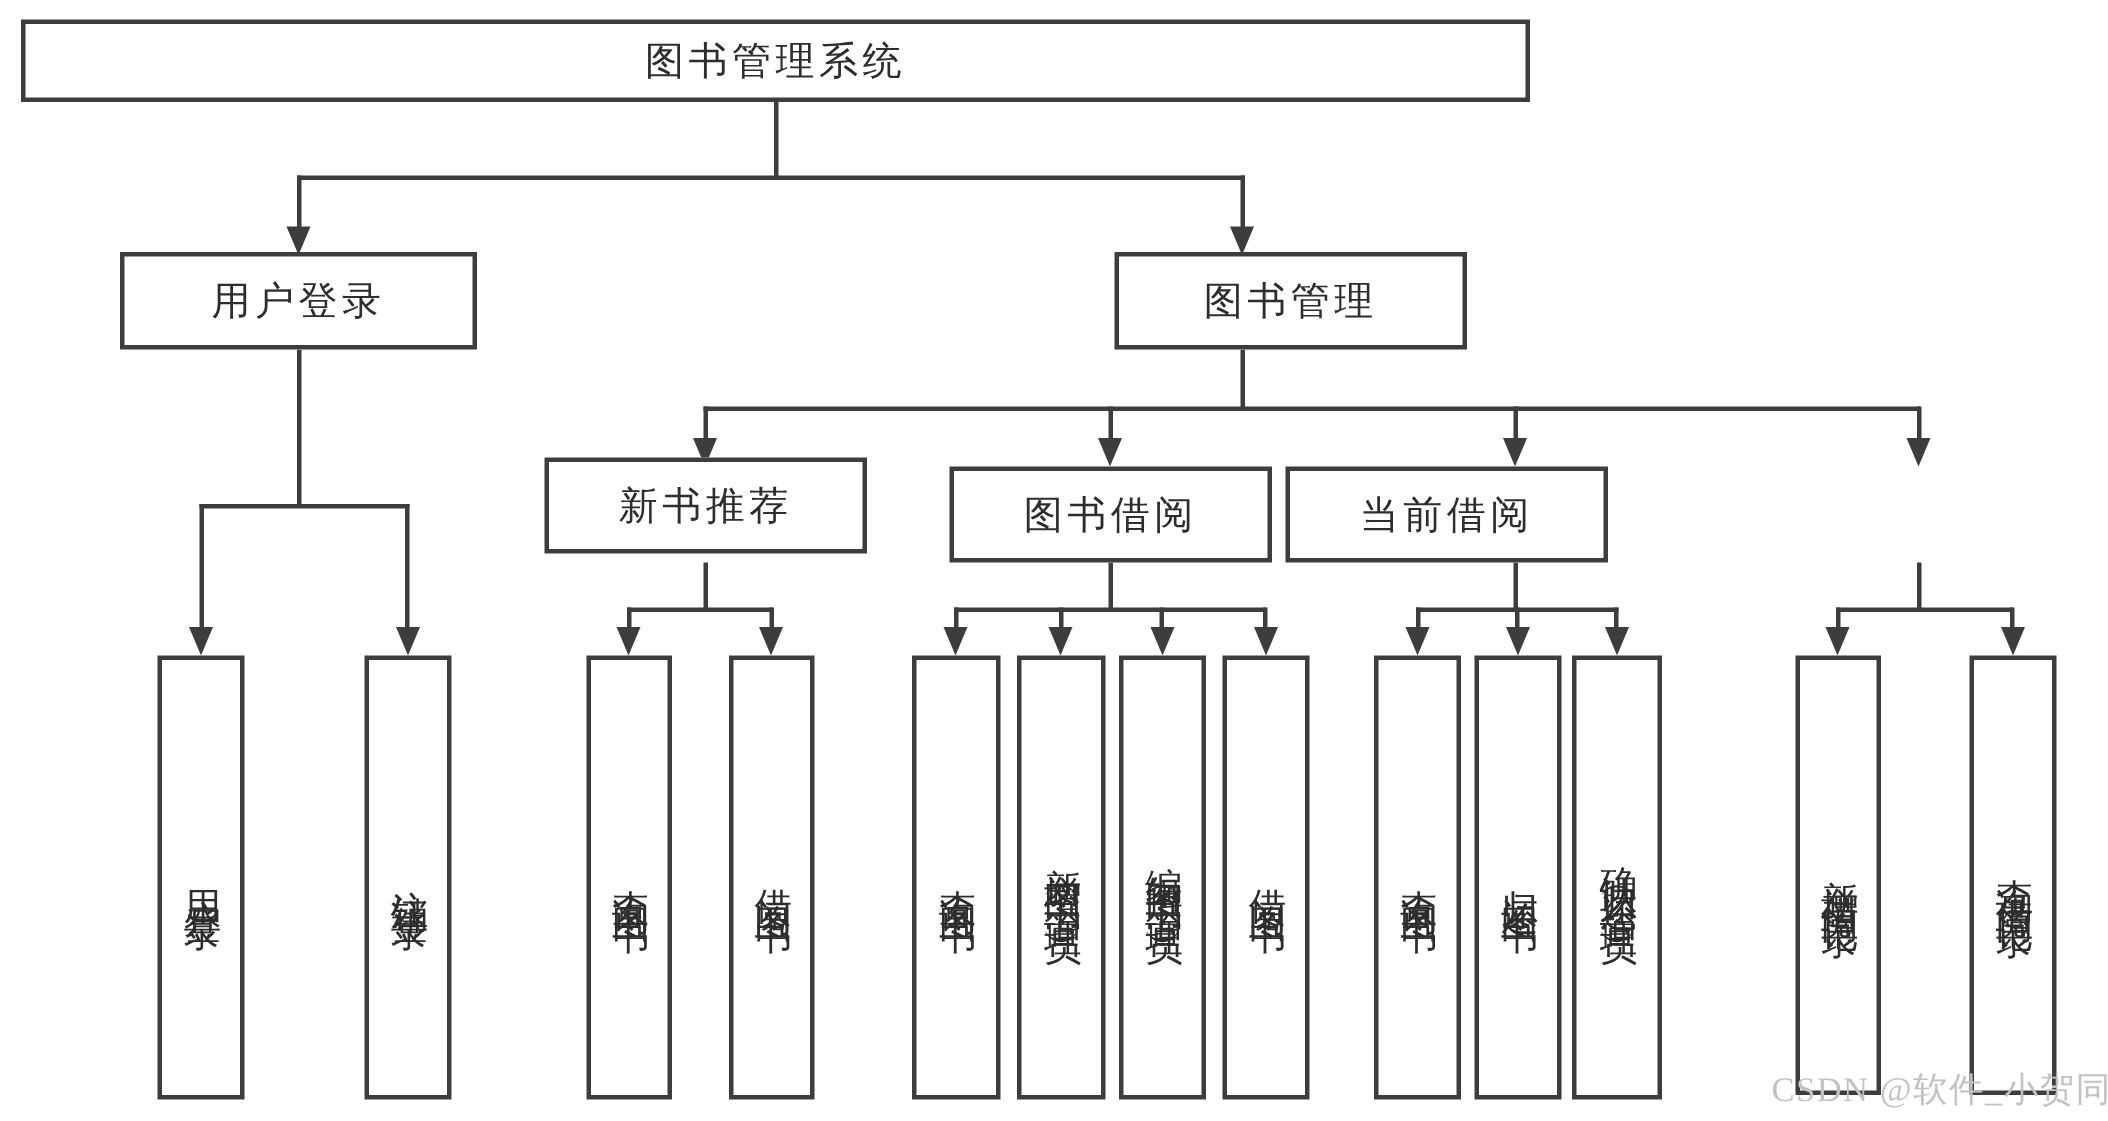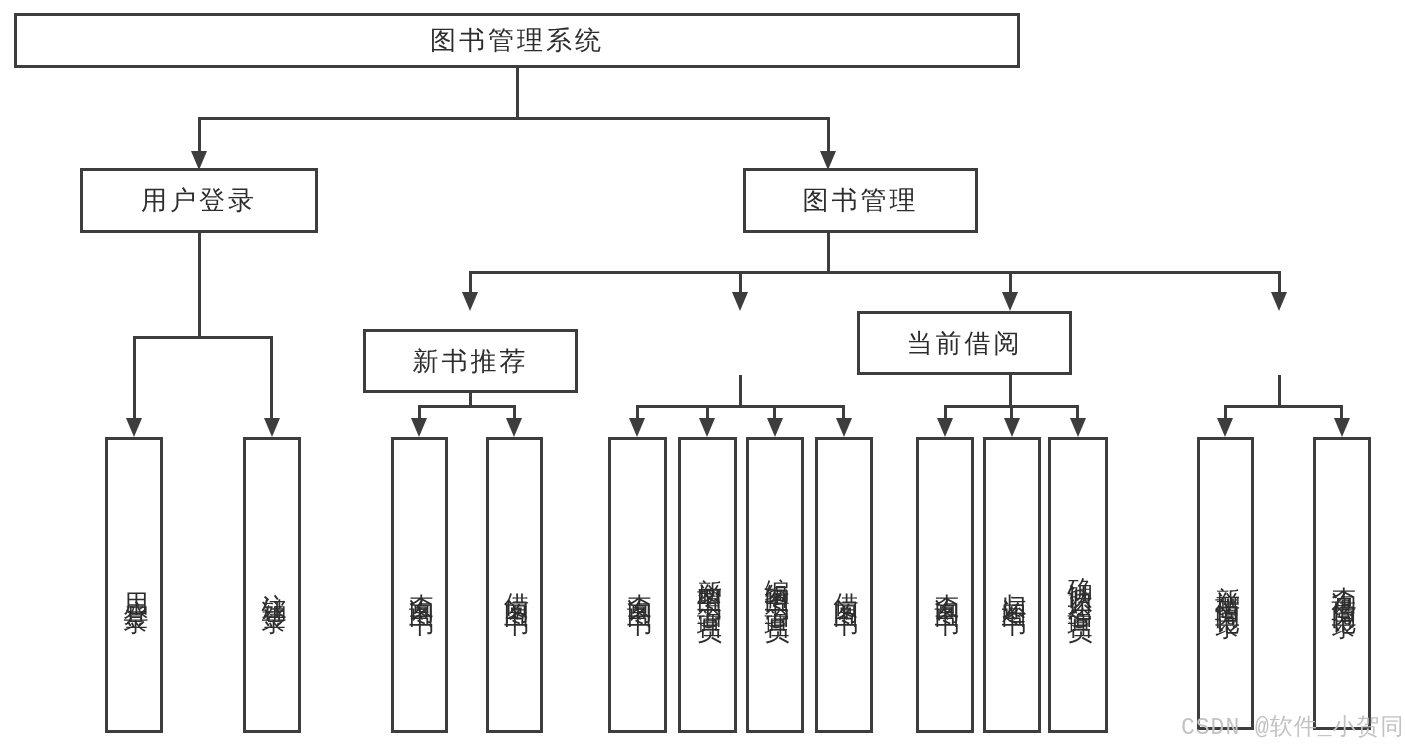--- a/index.html
+++ b/index.html
@@ -2,21 +2,21 @@
 <html style="--line: #3d3d3d; --border: #3d3d3d; --text: #2d2d2d; --background: #ffffff; --watermark: #c2c2c2;"><head>
 <meta charset="utf-8">
 <style>
   :root{
     --line:#3d3d3d; --border:#3d3d3d; --text:#2d2d2d; --background:#ffffff; --watermark:#c2c2c2;
   }
   *{margin:0;padding:0;box-sizing:border-box;}
   body{background:var(--background);}
   #canvas{
     position:relative;width:1405px;height:747px;background:var(--background);
-    font-family:Liberation Mono, monospace;overflow:hidden;color:var(--text);
+    font-family:Liberation Serif, serif;overflow:hidden;color:var(--text);
   }
   .box{
     position:absolute;background:#fff;border:3px solid var(--border);
     display:flex;align-items:center;justify-content:center;text-align:center;
   }
   .hbox{font-size:26px;letter-spacing:3px;}
   .vbox span{
     writing-mode:vertical-rl;text-orientation:mixed;
     font-size:25px;letter-spacing:6px;line-height:1;
   }
@@ -100,22 +100,25 @@
     <span>图书管理系统</span>
   </div>
 
   <div class="box hbox" style="left:80px;top:168px;width:238px;height:65px">
     <span>用户登录</span>
   </div>
   <div class="box hbox" style="left:743px;top:168px;width:235px;height:65px">
     <span>图书管理</span>
   </div>
 
-  <div class="box hbox" style="left:363px;top:329px;width:215px;height:64px">
+  <div class="box hbox" style="left:363px;top:305px;width:215px;height:64px">
     <span>新书推荐</span>
+  </div>
+  <div class="box hbox" style="left:633px;top:311px;width:215px;height:64px">
+    <span>图书借阅</span>
   </div>
   <div class="box hbox" style="left:857px;top:311px;width:215px;height:64px">
     <span>当前借阅</span>
   </div>
 
   <div class="box vbox" style="left:105px;top:437px;width:58px;height:296px">
     <span>用户登录</span>
   </div>
   <div class="box vbox" style="left:243px;top:437px;width:58px;height:296px">
     <span>注销登录</span>

